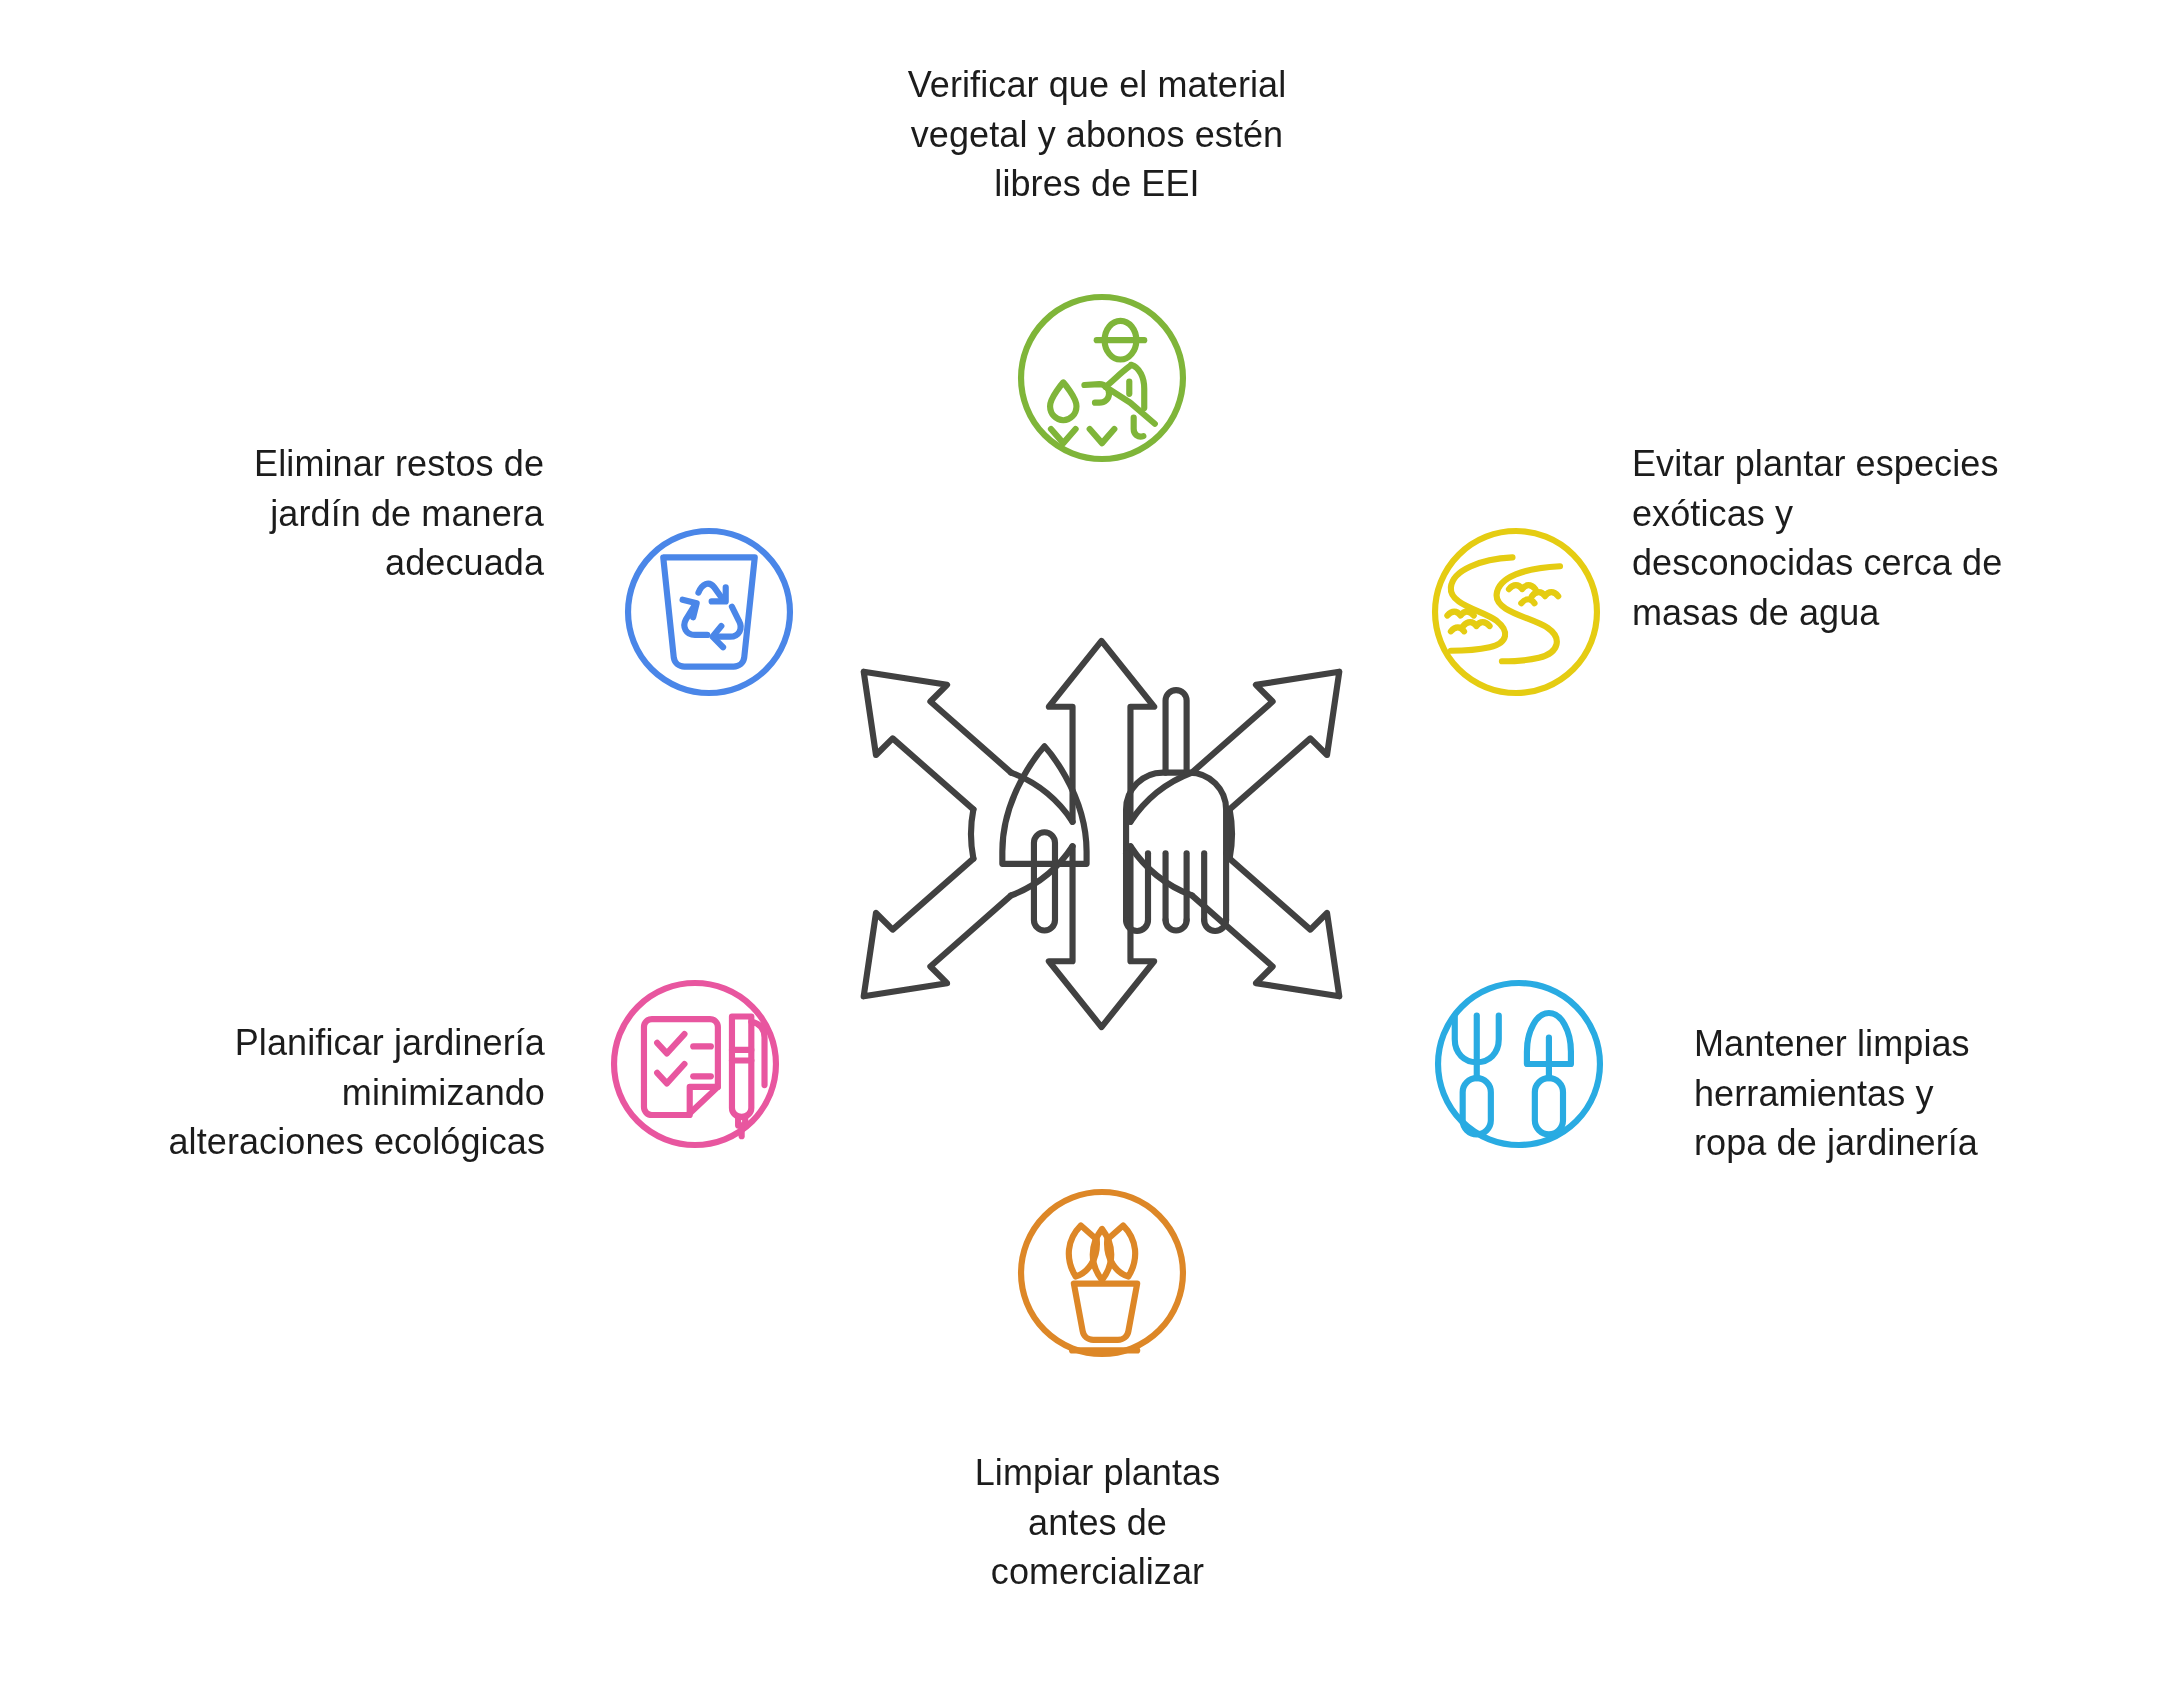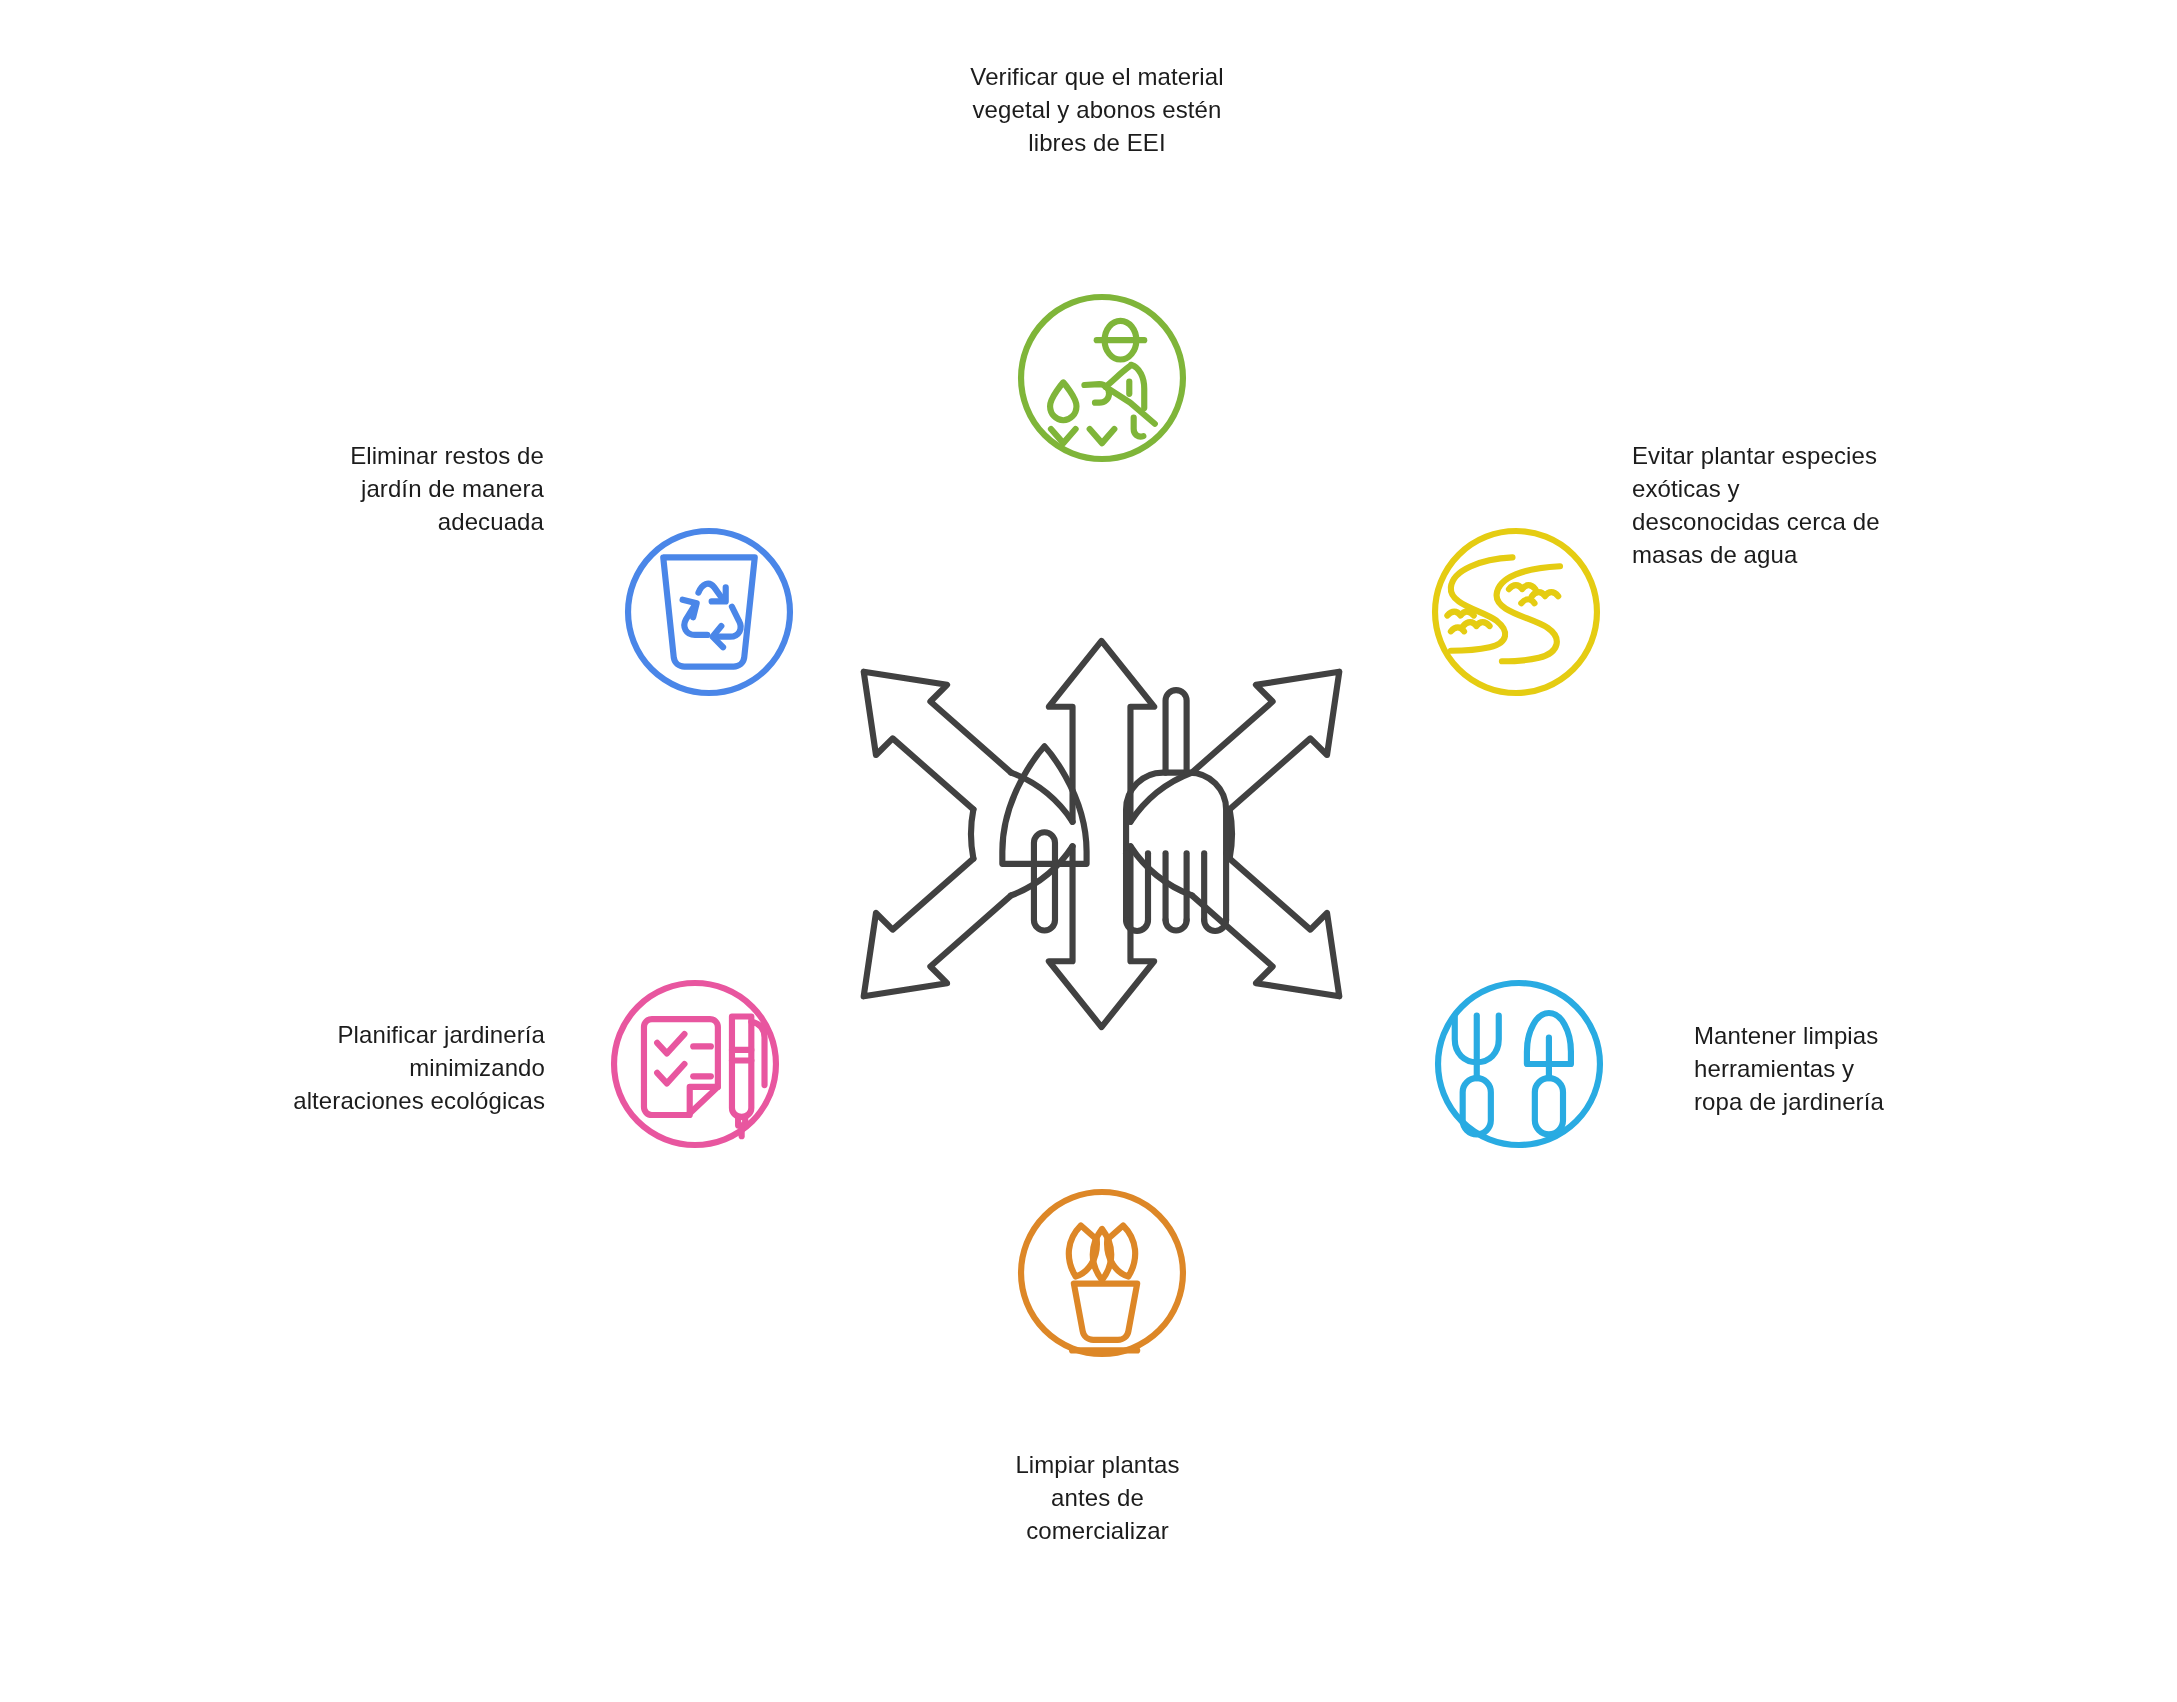--- a/index.html
+++ b/index.html
@@ -19,21 +19,21 @@
   #stage {
     position: absolute;
     left: 0; top: 0;
     width: 2178px;
     height: 1702px;
   }
 
   
   .label {
     position: absolute;
-    font-size: 24px;
+    font-size: 36px;
     line-height: 1.38;
     color: #1c1c1c;
     letter-spacing: 0.1px;
     white-space: pre-line;
   }
   .label-top      { left: 790px;  top: 60px;   width: 614px; text-align: center; }
   .label-topright { left: 1632px; top: 439px;  width: 439px; text-align: left; }
   .label-botright { left: 1694px; top: 1019px; width: 439px; text-align: left; }
   .label-bottom   { left: 834px;  top: 1448px; width: 527px; text-align: center; }
   .label-botleft  { left: 53px;   top: 1018px; width: 492px; text-align: right; }

